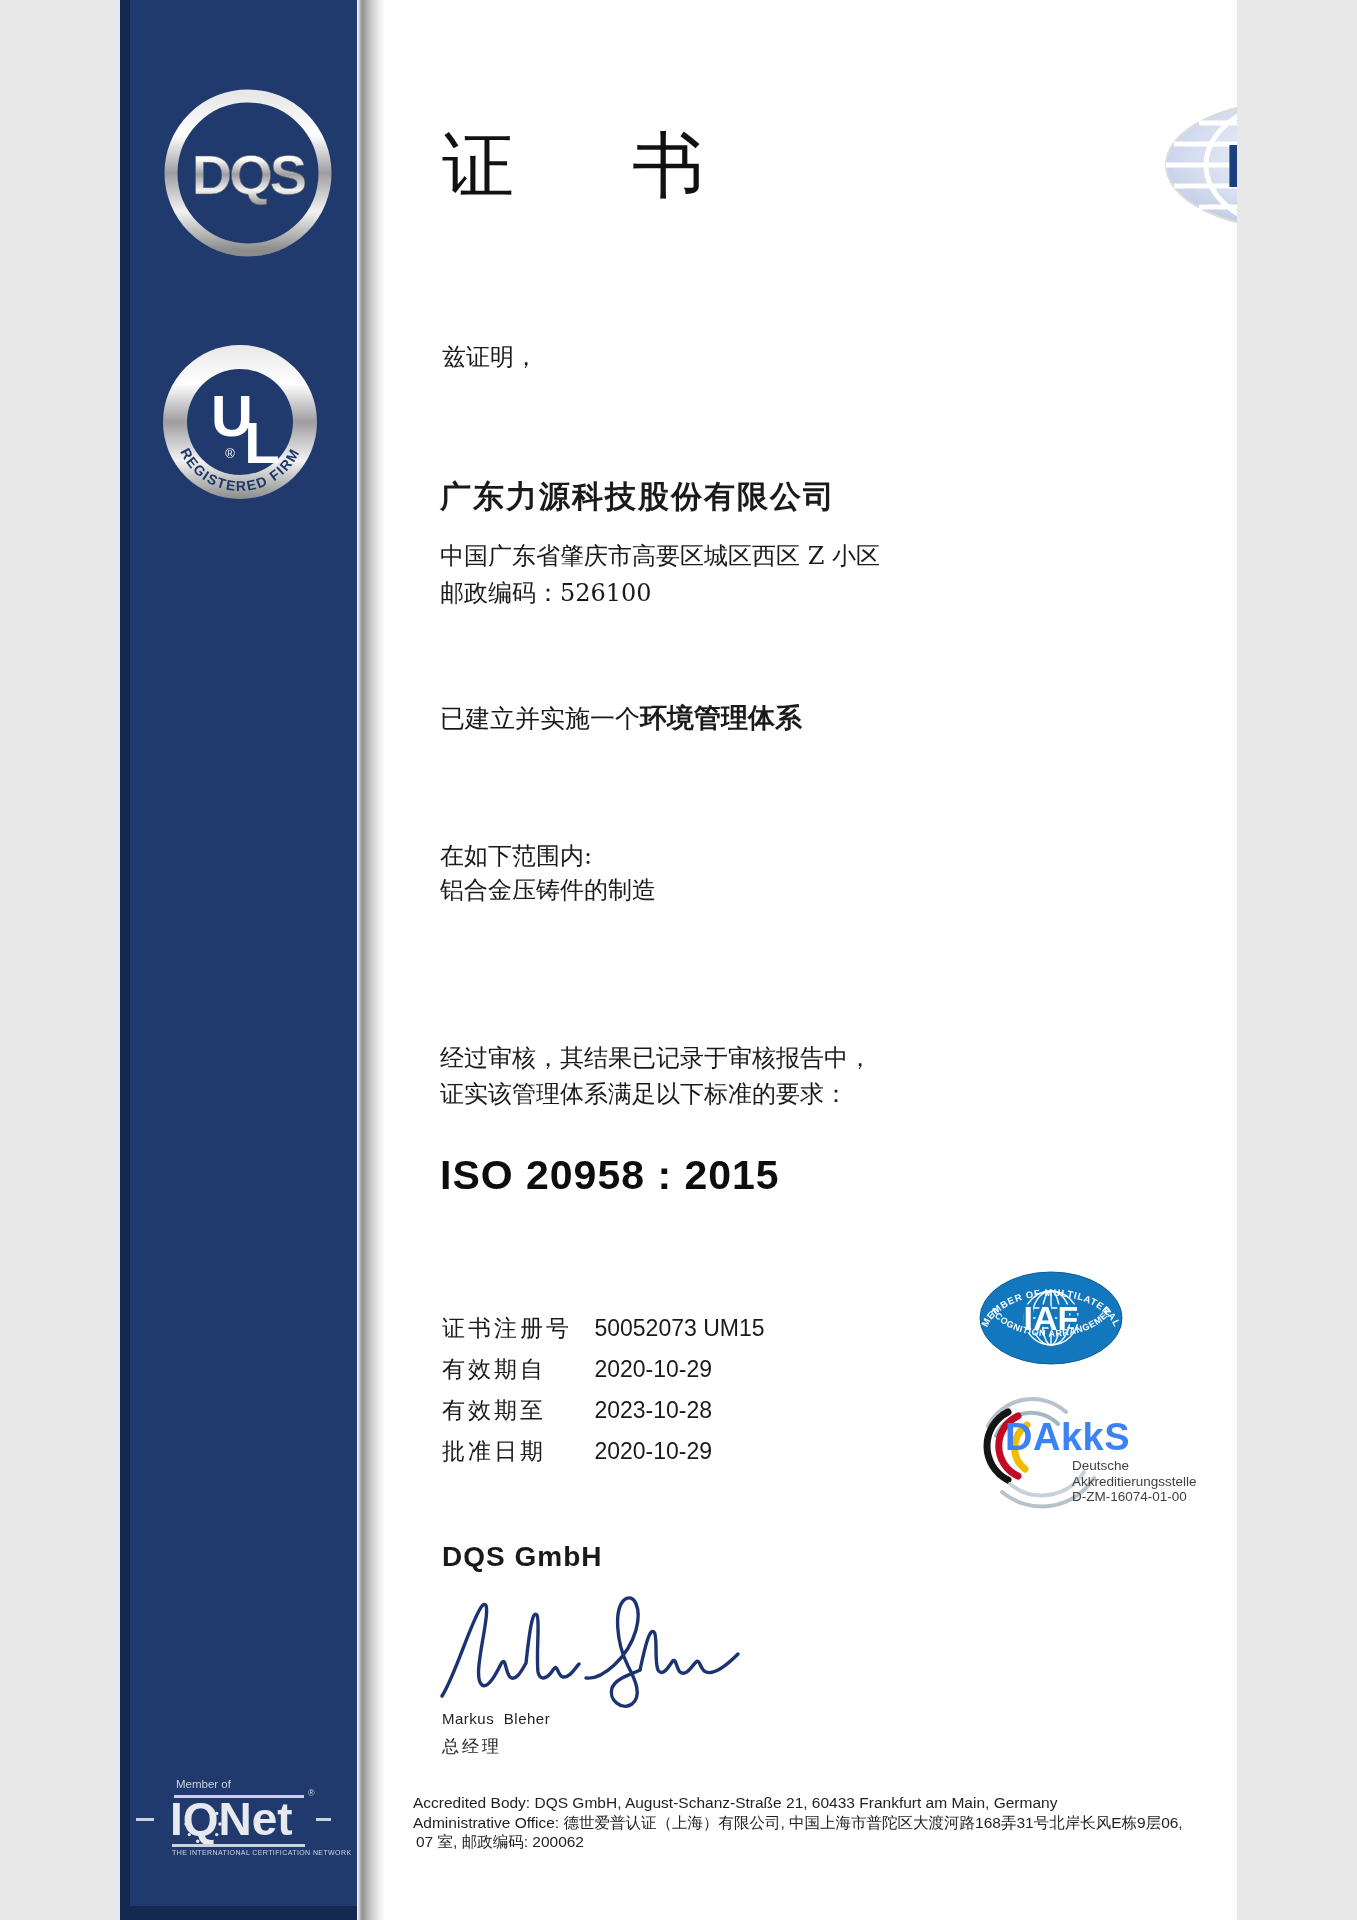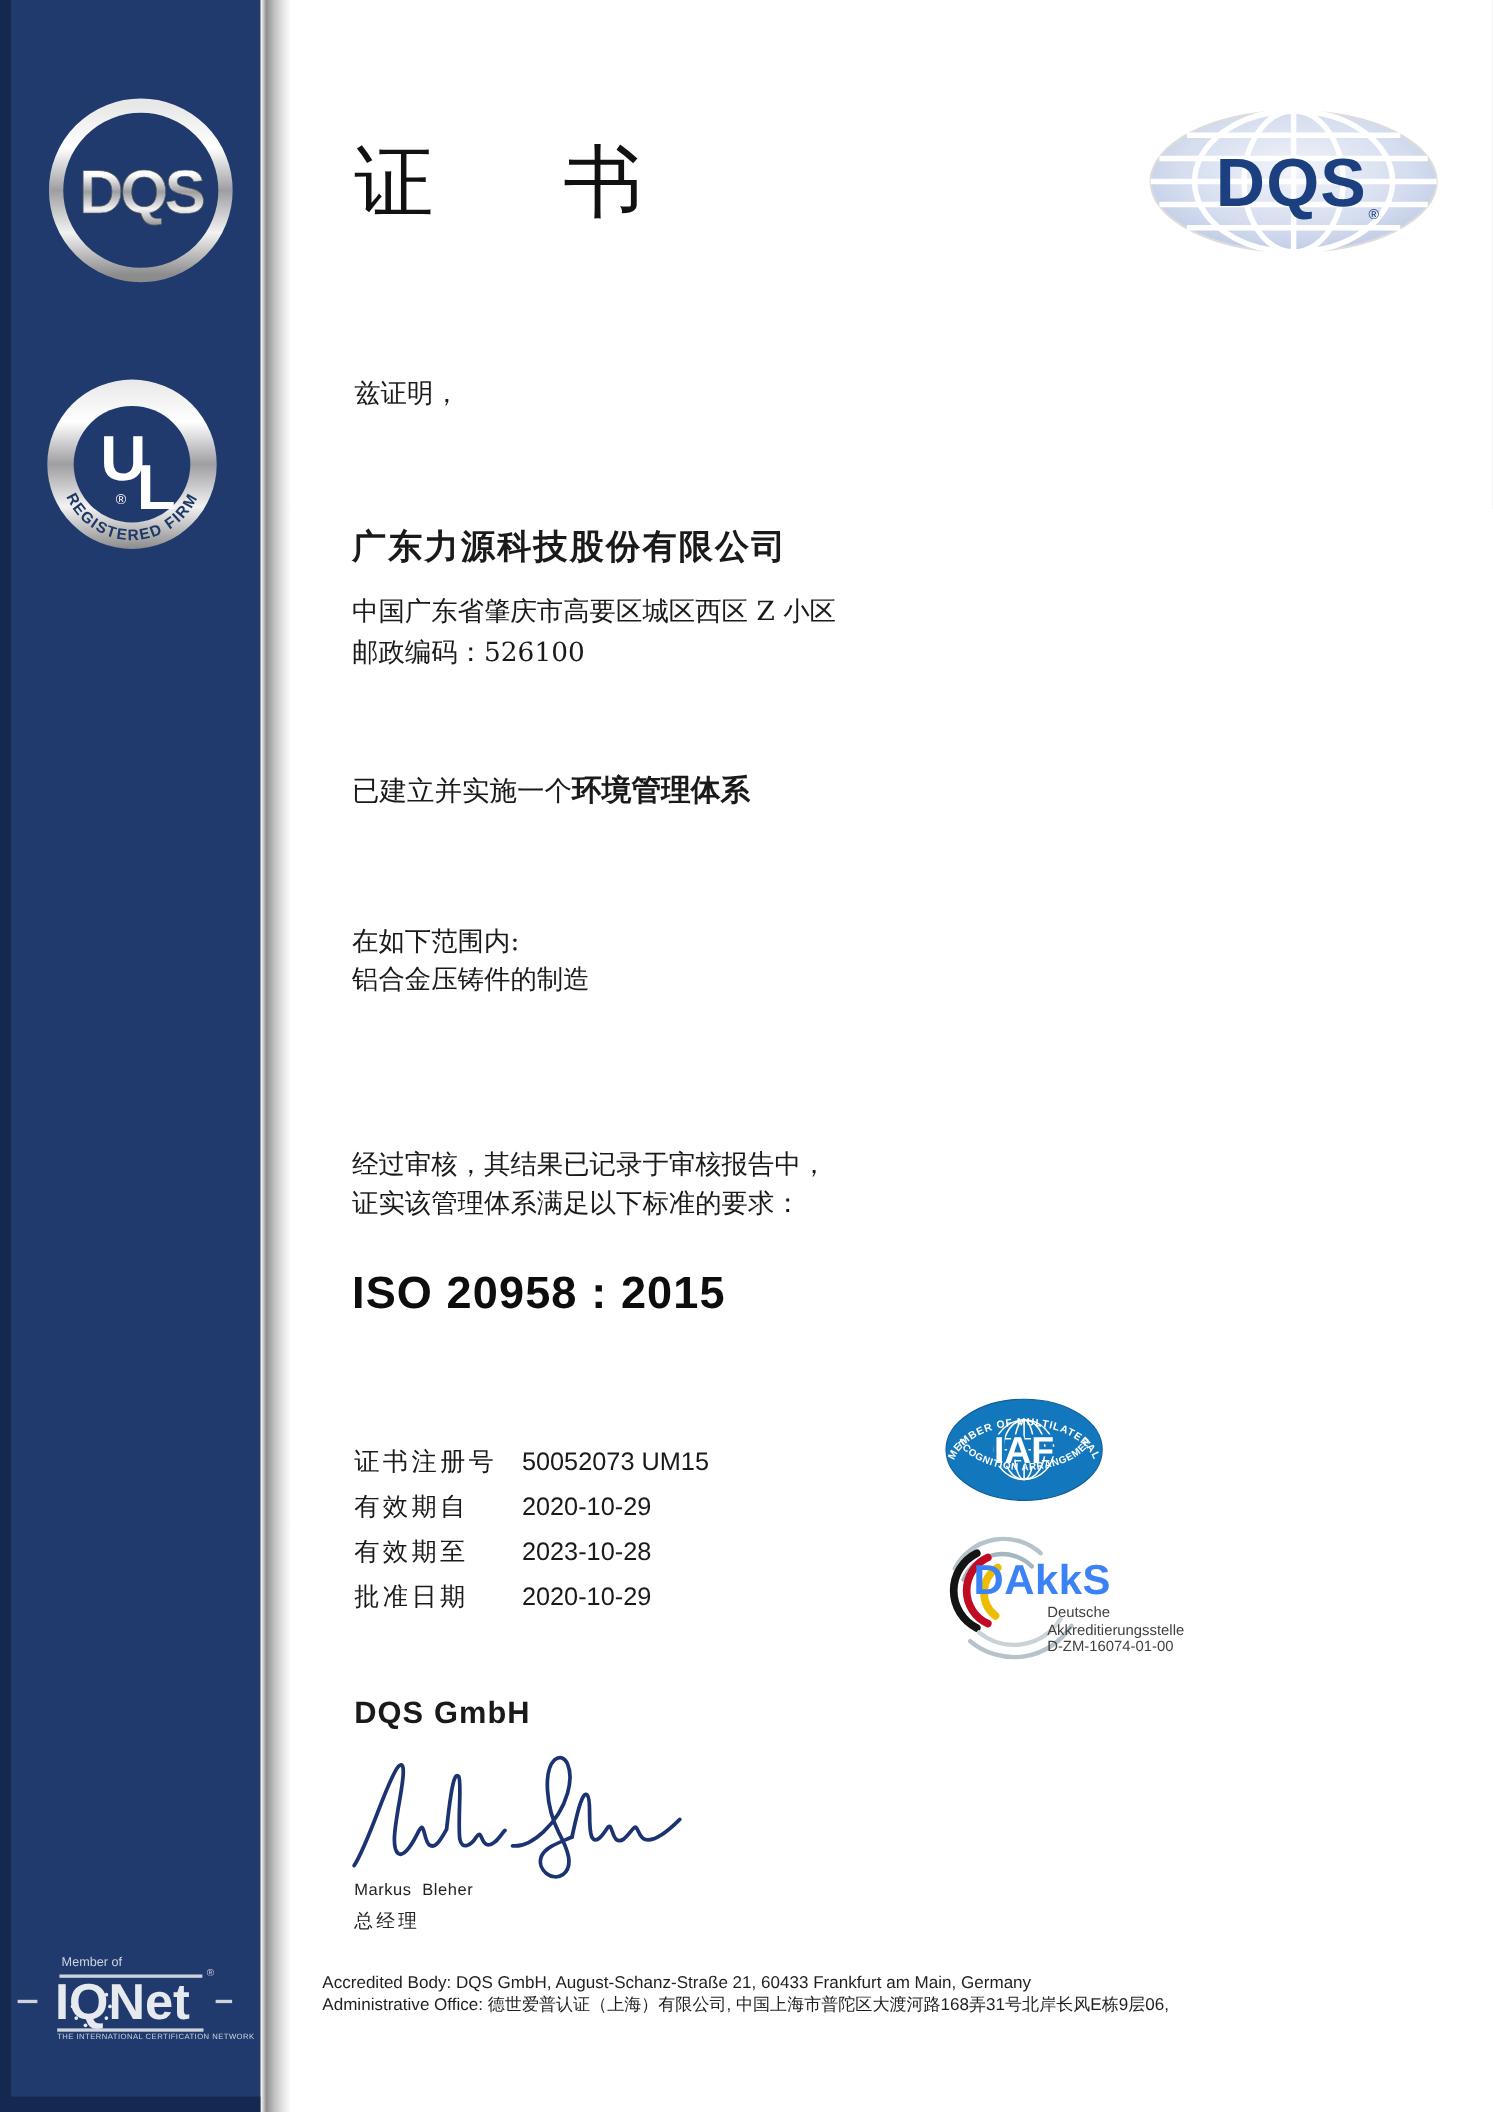--- a/index.html
+++ b/index.html
@@ -1,16 +1,16 @@
 <!DOCTYPE html>
 <html><head>
 <meta charset="utf-8">
 <style>
   html,body{margin:0;padding:0;background:#e8e8e8;}
-  .page{position:relative;width:1357px;height:1920px;background:#ffffff;overflow:hidden;
+  .page{position:relative;width:1117px;height:1920px;background:#ffffff;overflow:hidden;
         font-family:"Liberation Sans",sans-serif;color:#1a1a1a;margin:0 auto;}
   .abs{position:absolute;}
 
   
   .sidebar{left:0;top:0;width:237px;height:1920px;background:#203a6d;}
   .sidebar-dark-strip{left:0;top:0;width:10px;height:1920px;background:#142850;}
   .sidebar-bottom-band{left:0;top:1906px;width:237px;height:14px;background:#142850;}
   .silver-edge{left:237px;top:0;width:28px;height:1920px;
     background:linear-gradient(to right,#ffffff 0%,#8f8f8f 18%,#c2c2c2 45%,#e9e9e9 75%,#ffffff 100%);}
 
@@ -256,15 +256,16 @@
                C 278 93, 290 84, 302 72"></path>
     </g>
   </svg>
 
   <div class="abs signer-name">Markus Bleher</div>
   <div class="abs signer-title serif">总经理</div>
 
   <div class="abs footer">
     <div>Accredited Body: DQS GmbH, August-Schanz-Straße 21, 60433 Frankfurt am Main, Germany</div>
     <div>Administrative Office: 德世爱普认证（上海）有限公司, 中国上海市普陀区大渡河路168弄31号北岸长风E栋9层06,</div>
+    <div class="l3">07 室, 邮政编码: 200062</div>
   </div>
 
 </div>
 
 </body></html>

